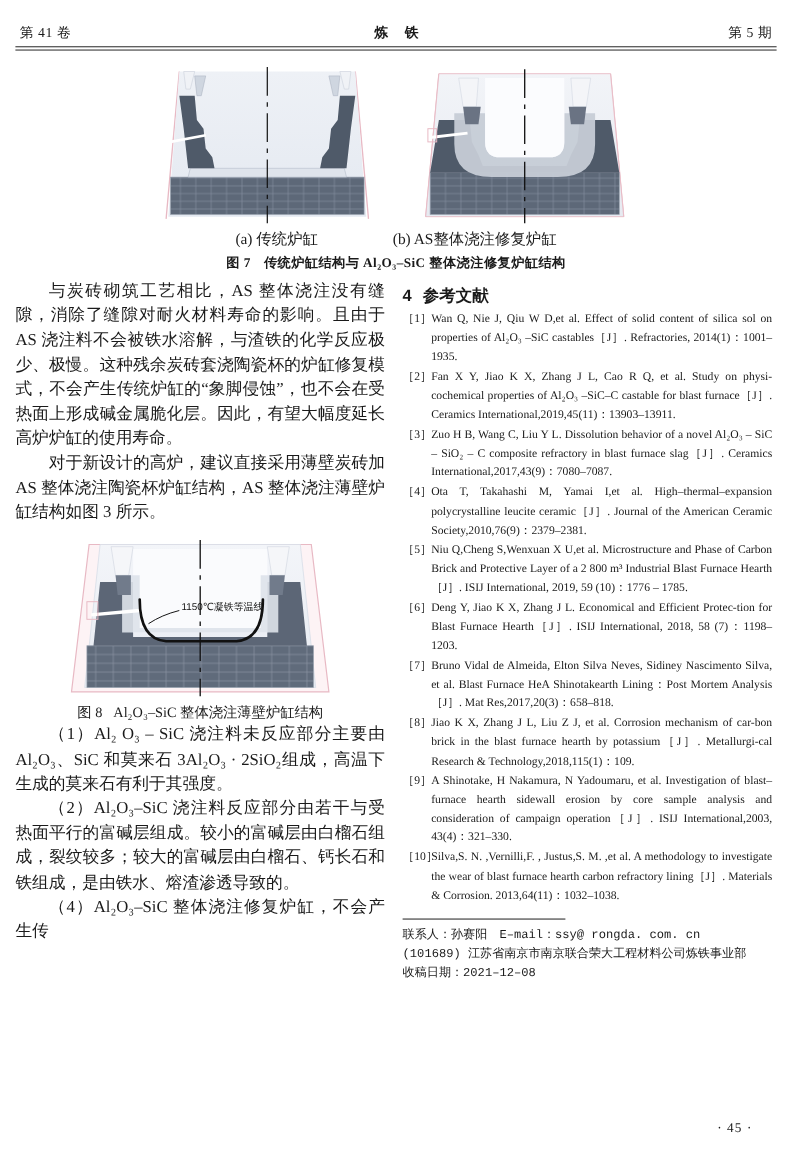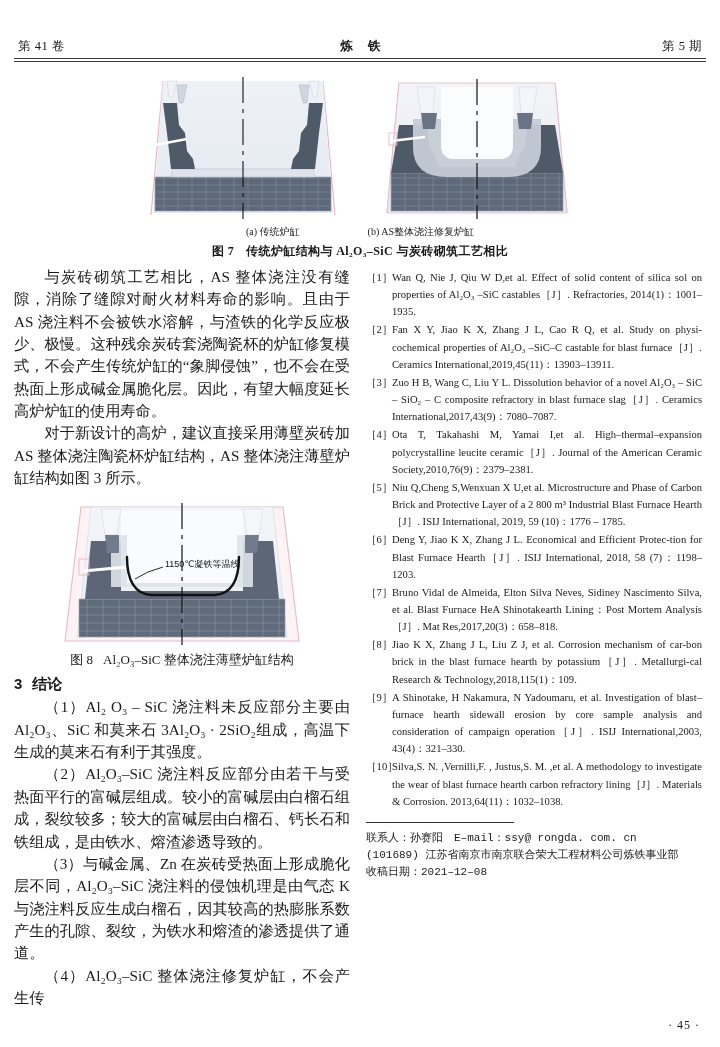--- a/index.html
+++ b/index.html
@@ -5,40 +5,40 @@
   * { box-sizing: border-box; }
   html, body { margin:0; padding:0; }
   body {
     width:720px; height:1047px;
     background:#ffffff;
     font-family:"Liberation Serif", "DejaVu Serif", serif;
     color:#1a1a1a;
     position:relative;
     overflow:hidden;
   }
-  .page { position:relative; width:720px; height:1047px; padding:16px 14px; }
+  .page { position:relative; width:720px; height:1047px; padding:0 14px; }
 
   
   .runhead {
     display:flex; justify-content:space-between; align-items:flex-end;
     font-size:12.5px; letter-spacing:.5px;
     padding:22px 4px 3px 4px;
     font-family:"Liberation Serif","DejaVu Serif",serif;
   }
   .runhead .mid { letter-spacing:6px; font-weight:bold; }
   .runhead .side { font-weight:normal; }
   .rule-double { border-top:1.6px solid #3a3a3a; height:3px; }
   .rule-double:after { content:""; display:block; border-top:0.8px solid #3a3a3a; margin-top:1.6px; }
 
   
   .fig7-wrap { margin-top:12px; display:flex; justify-content:center; gap:34px; }
   .fig-box { position:relative; }
   .subcap-row {
     display:flex; justify-content:center; gap:68px;
-    font-size:10px; margin-top:4px;
+    font-size:14px; margin-top:4px;
   }
   .fig-title {
     text-align:center; font-size:12px; font-weight:bold;
     margin-top:4px; letter-spacing:.4px;
   }
   .fig-title .sp { display:inline-block; width:12px; }
 
   
   svg.furnace { display:block; }
 
@@ -71,21 +71,21 @@
     font-family:"Liberation Serif","DejaVu Serif",serif;
   }
   .ref .tag { width:26px; flex:0 0 26px; text-align:left; }
   .ref .txt { flex:1; text-align:justify; }
 
   
   .foot-rule { width:148px; border-top:1.1px solid #333; margin:12px 0 7px 0; }
   .foot { font-size:11px; line-height:1.55; }
   .foot .ln { white-space:nowrap;font-family:Liberation Mono, monospace; }
 
-  .pagenum { position:absolute; right:20px; bottom:14px; font-size:12px; letter-spacing:1px; }
+  .pagenum { position:absolute; right:36px; bottom:14px; font-size:12px; letter-spacing:1px; }
 
   .lbl-1150 { font-size:9px; fill:#111; font-family:"Liberation Sans","DejaVu Sans",sans-serif; }
 </style>
 </head>
 <body>
 
 <div class="page">
 
   <div class="runhead">
     <span class="side">第 41 卷</span>
@@ -194,21 +194,21 @@
       </svg>
     </div>
   </div>
 
   <div class="subcap-row">
     <span>(a) 传统炉缸</span>
     <span>(b) AS整体浇注修复炉缸</span>
   </div>
 
   <div class="fig-title">
-    <span>图 7</span><span class="sp"></span><span>传统炉缸结构与 Al₂O₃–SiC 与炭砖砌筑工艺相比</span>
+    <span>图 7</span><span class="sp"></span><span>传统炉缸结构与 Al₂O₃–SiC 整体浇注修复炉缸结构</span>
   </div>
 
   <div class="cols">
 
     <div class="col">
       <p class="bt indent">与炭砖砌筑工艺相比，AS 整体浇注没有缝隙，消除了缝隙对耐火材料寿命的影响。且由于 AS 浇注料不会被铁水溶解，与渣铁的化学反应极少、极慢。这种残余炭砖套浇陶瓷杯的炉缸修复模式，不会产生传统炉缸的“象脚侵蚀”，也不会在受热面上形成碱金属脆化层。因此，有望大幅度延长高炉炉缸的使用寿命。</p>
       <p class="bt indent">对于新设计的高炉，建议直接采用薄壁炭砖加 AS 整体浇注陶瓷杯炉缸结构，AS 整体浇注薄壁炉缸结构如图 3 所示。</p>
 
       <div class="fig8-wrap">
         <svg class="furnace" width="270" height="152" viewBox="0 0 270 152">
@@ -257,32 +257,31 @@
             <path d="M135 92 L135 118"></path>
               <path d="M135 124 L135 128"></path>
             <path d="M135 134 L135 150"></path>
           </g>
         </svg>
       </div>
       <div class="fig8-title">
         <span>图 8</span><span class="sp"></span><span>Al₂O₃–SiC 整体浇注薄壁炉缸结构</span>
       </div>
 
-      <h3 class="sec">
-        <span class="num">3</span><span>结论</span>
-      </h3>
 
       <p class="bt indent">（1）Al₂ O₃ – SiC 浇注料未反应部分主要由 Al₂O₃、SiC 和莫来石 3Al₂O₃ · 2SiO₂组成，高温下生成的莫来石有利于其强度。</p>
       <p class="bt indent">（2）Al₂O₃–SiC 浇注料反应部分由若干与受热面平行的富碱层组成。较小的富碱层由白榴石组成，裂纹较多；较大的富碱层由白榴石、钙长石和铁组成，是由铁水、熔渣渗透导致的。</p>
-      <p class="bt indent">（3）与碱金属、Zn 在炭砖受热面上形成脆化层不同，Al₂O₃–SiC 浇注料的侵蚀机理是由气态 K 与浇注料反应生成白榴石，因其较高的热膨胀系数产生的孔隙、裂纹，为铁水和熔渣的渗透提供了通道。</p>
       <p class="bt indent">（4）Al₂O₃–SiC 整体浇注修复炉缸，不会产生传</p>
     </div>
 
     <div class="col">
 
+      <h3 class="sec">
+        <span class="num">4</span><span>参考文献</span>
+      </h3>
 
       <div class="ref-list">
         <div class="ref">
           <span class="tag">［1］</span>
           <span class="txt">Wan Q, Nie J, Qiu W D,et al. Effect of solid content of silica sol on properties of Al₂O₃ –SiC castables［J］. Refractories, 2014(1)：1001–1935.</span>
         </div>
         <div class="ref">
           <span class="tag">［2］</span>
           <span class="txt">Fan X Y, Jiao K X, Zhang J L, Cao R Q, et al. Study on physi-cochemical properties of Al₂O₃ –SiC–C castable for blast furnace［J］. Ceramics International,2019,45(11)：13903–13911.</span>
         </div>

